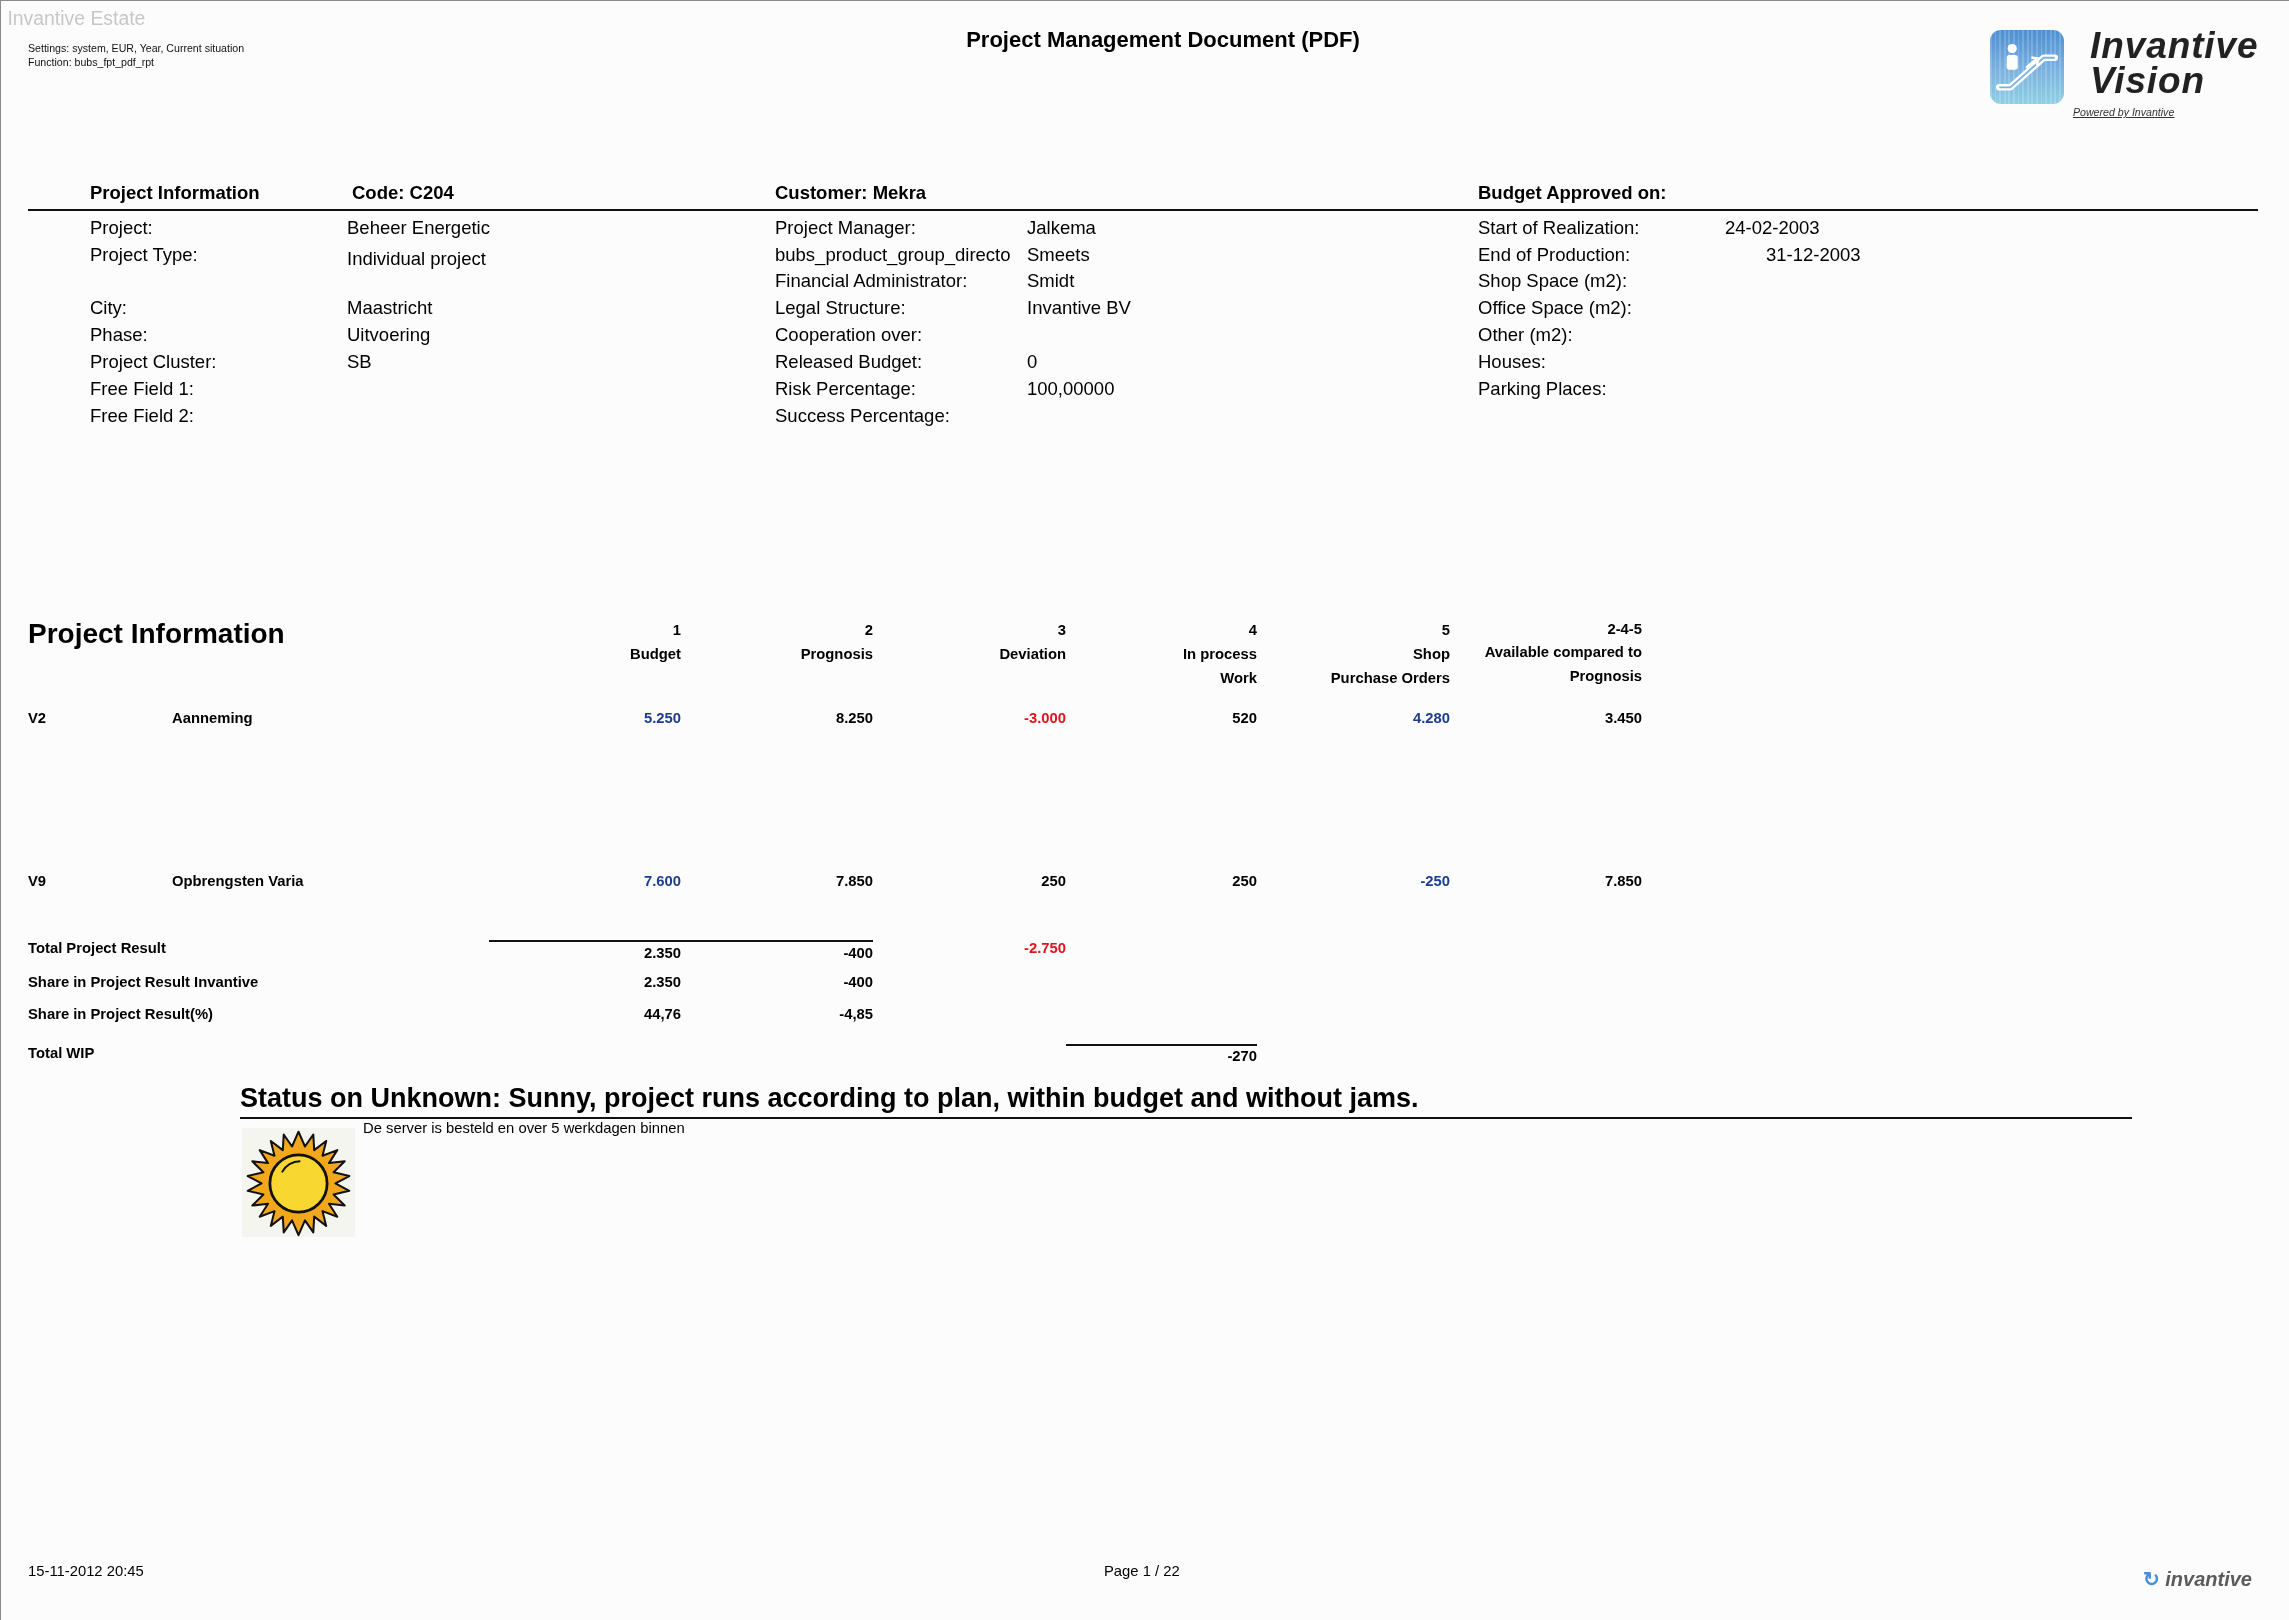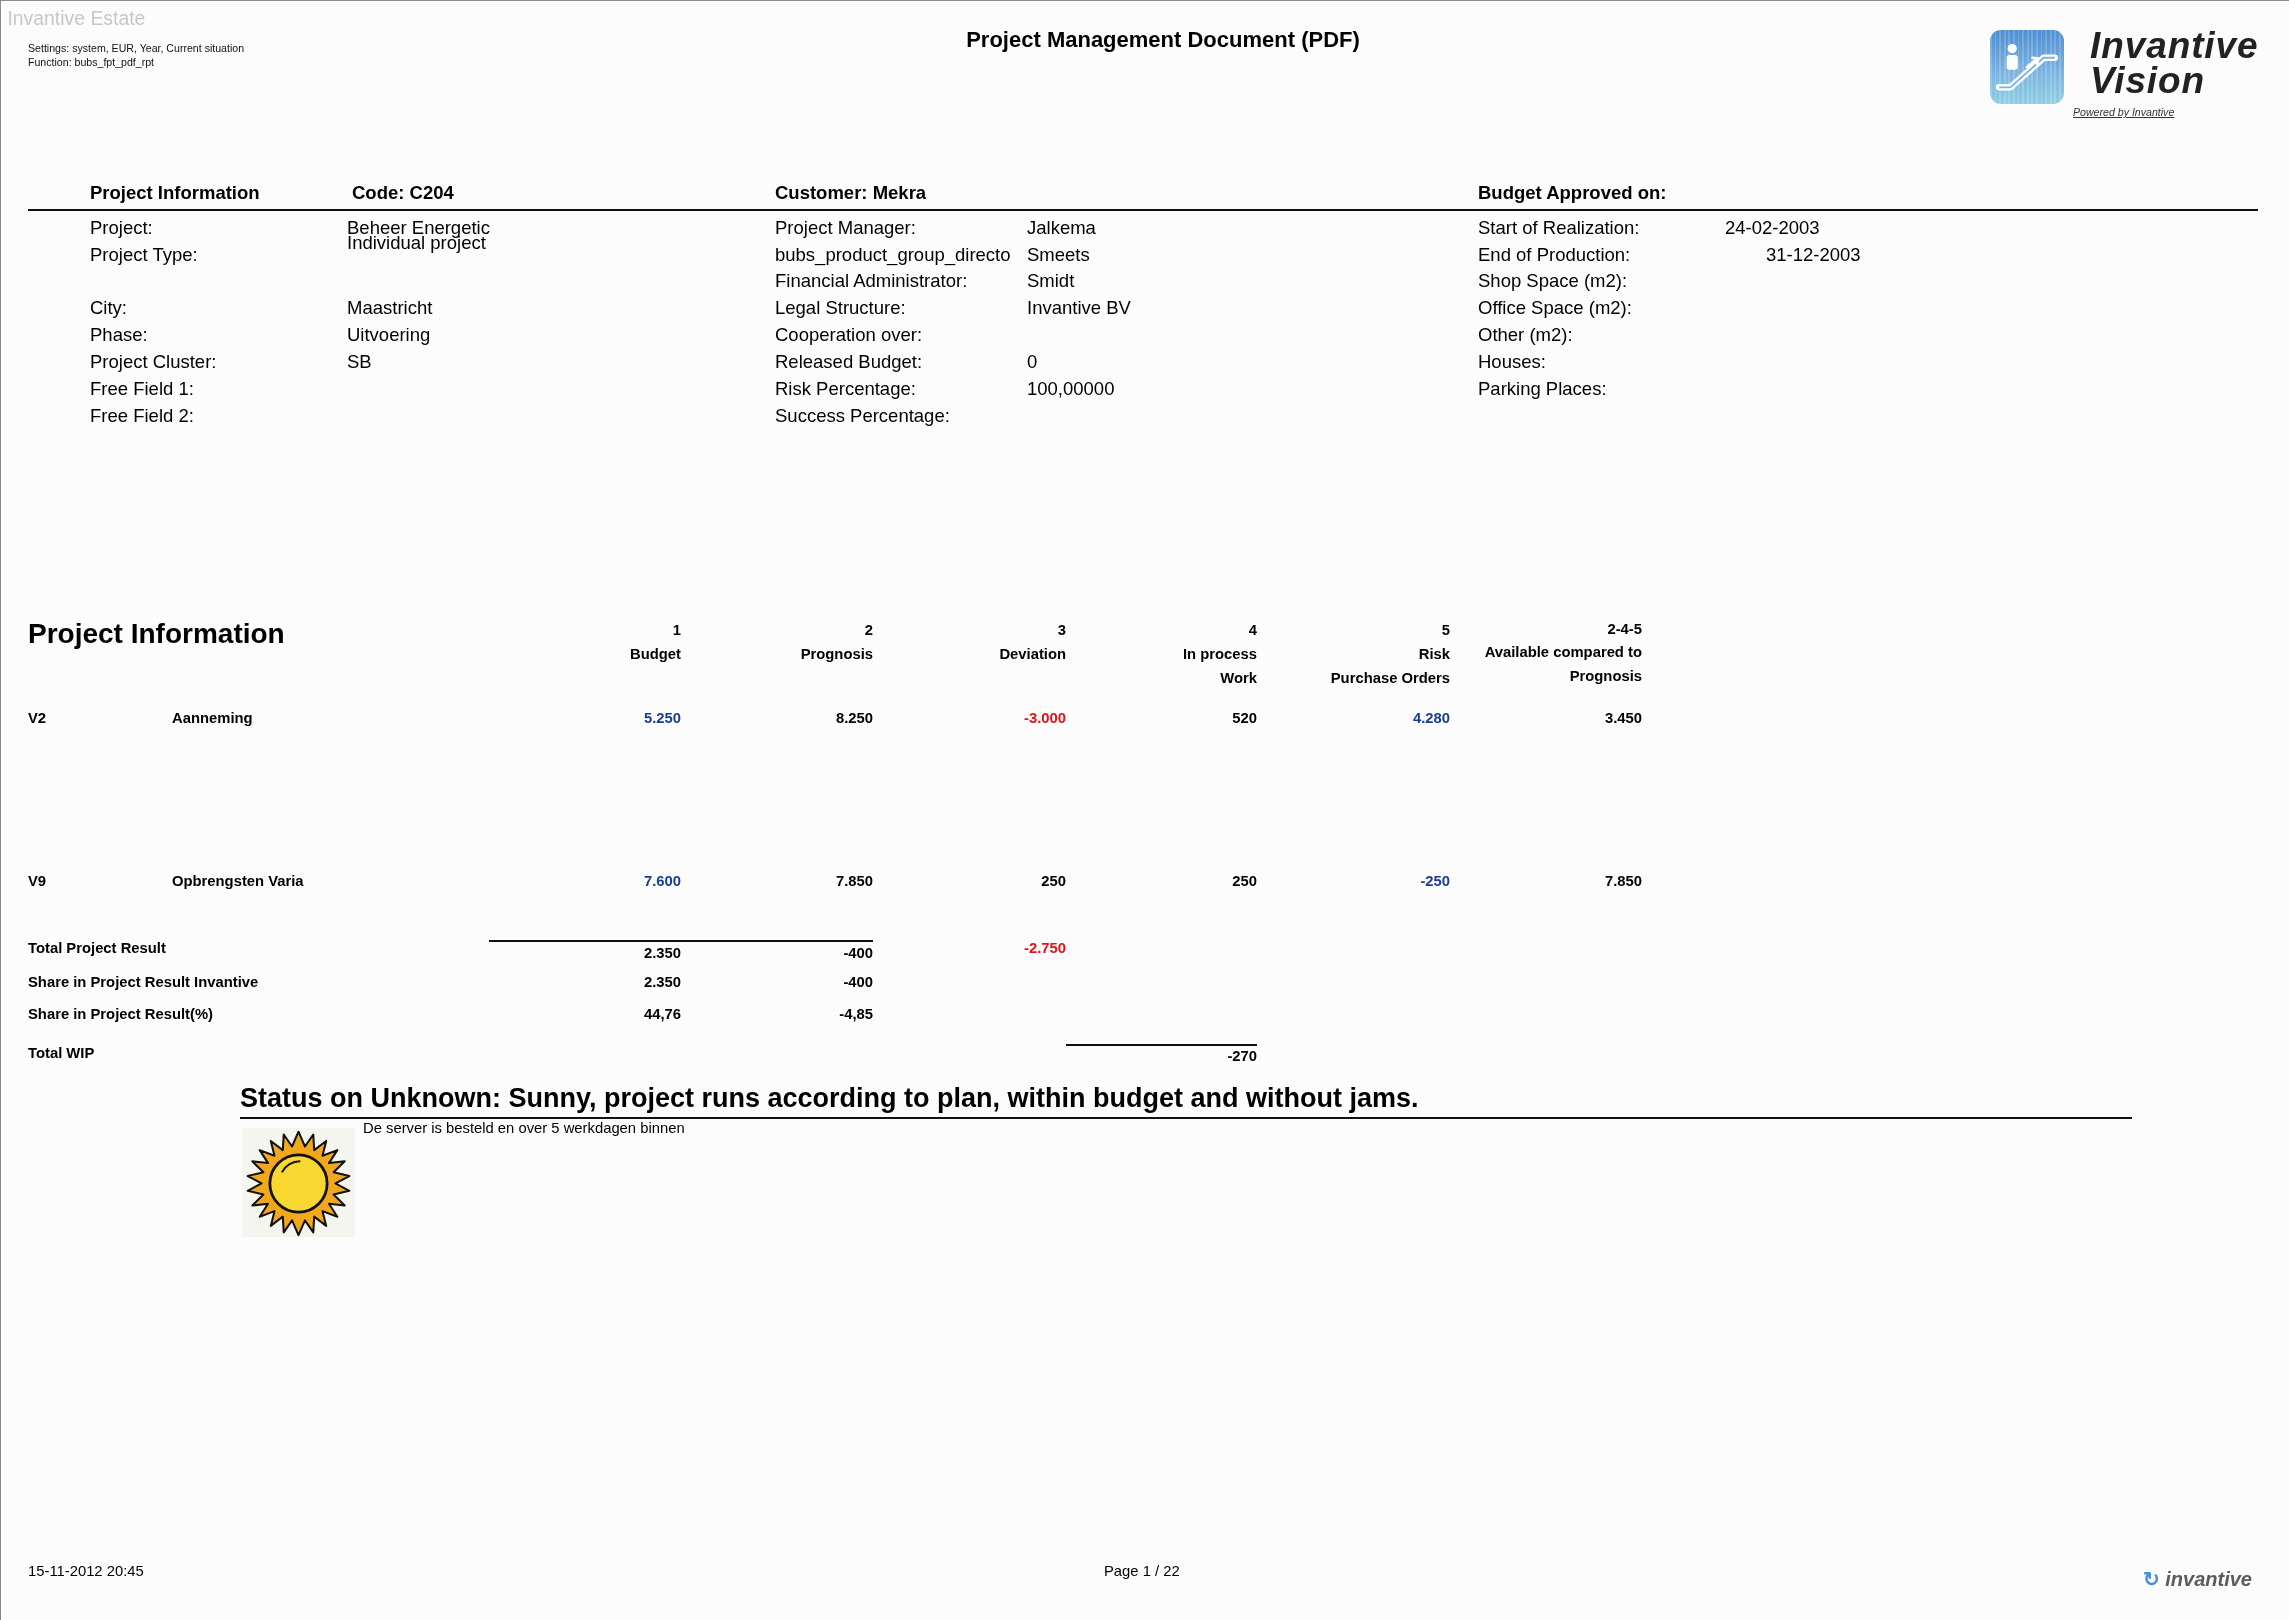--- a/index.html
+++ b/index.html
@@ -77,21 +77,21 @@
 
 <div class="abs info-head" style="left:90px">Project Information</div>
 <div class="abs info-head" style="left:352px">Code: C204</div>
 <div class="abs info-head" style="left:775px">Customer: Mekra</div>
 <div class="abs info-head" style="left:1478px">Budget Approved on:</div>
 <div class="abs info-rule"></div>
 
 <div class="abs info-lbl" style="left:90px;top:217px">Project:</div>
 <div class="abs info-val" style="left:347px;top:217px">Beheer Energetic</div>
 <div class="abs info-lbl" style="left:90px;top:244px">Project Type:</div>
-<div class="abs info-val" style="left:347px;top:232px">Individual project</div>
+<div class="abs info-val" style="left:347px;top:248px">Individual project</div>
 <div class="abs info-lbl" style="left:90px;top:297px">City:</div>
 <div class="abs info-val" style="left:347px;top:297px">Maastricht</div>
 <div class="abs info-lbl" style="left:90px;top:324px">Phase:</div>
 <div class="abs info-val" style="left:347px;top:324px">Uitvoering</div>
 <div class="abs info-lbl" style="left:90px;top:351px">Project Cluster:</div>
 <div class="abs info-val" style="left:347px;top:351px">SB</div>
 <div class="abs info-lbl" style="left:90px;top:378px">Free Field 1:</div>
 <div class="abs info-lbl" style="left:90px;top:405px">Free Field 2:</div>
 
 <div class="abs info-lbl" style="left:775px;top:217px">Project Manager:</div>
@@ -133,21 +133,21 @@
   <div>3</div>
     <div>Deviation</div>
 </div>
 <div class="abs th" style="right:1033px;top:618px">
   <div>4</div>
     <div>In process</div>
     <div>Work</div>
 </div>
 <div class="abs th" style="right:840px;top:618px">
   <div>5</div>
-    <div>Risk</div>
+    <div>Shop</div>
     <div>Purchase Orders</div>
 </div>
 <div class="abs th" style="right:648px;top:618px">
   <div style="line-height:22px">2-4-5</div>
   <div style="line-height:24px">Available compared to</div>
   <div style="line-height:24px">Prognosis</div>
 </div>
 
 <div>
   <div class="abs lbl" style="left:28px;top:710px">V2</div>

